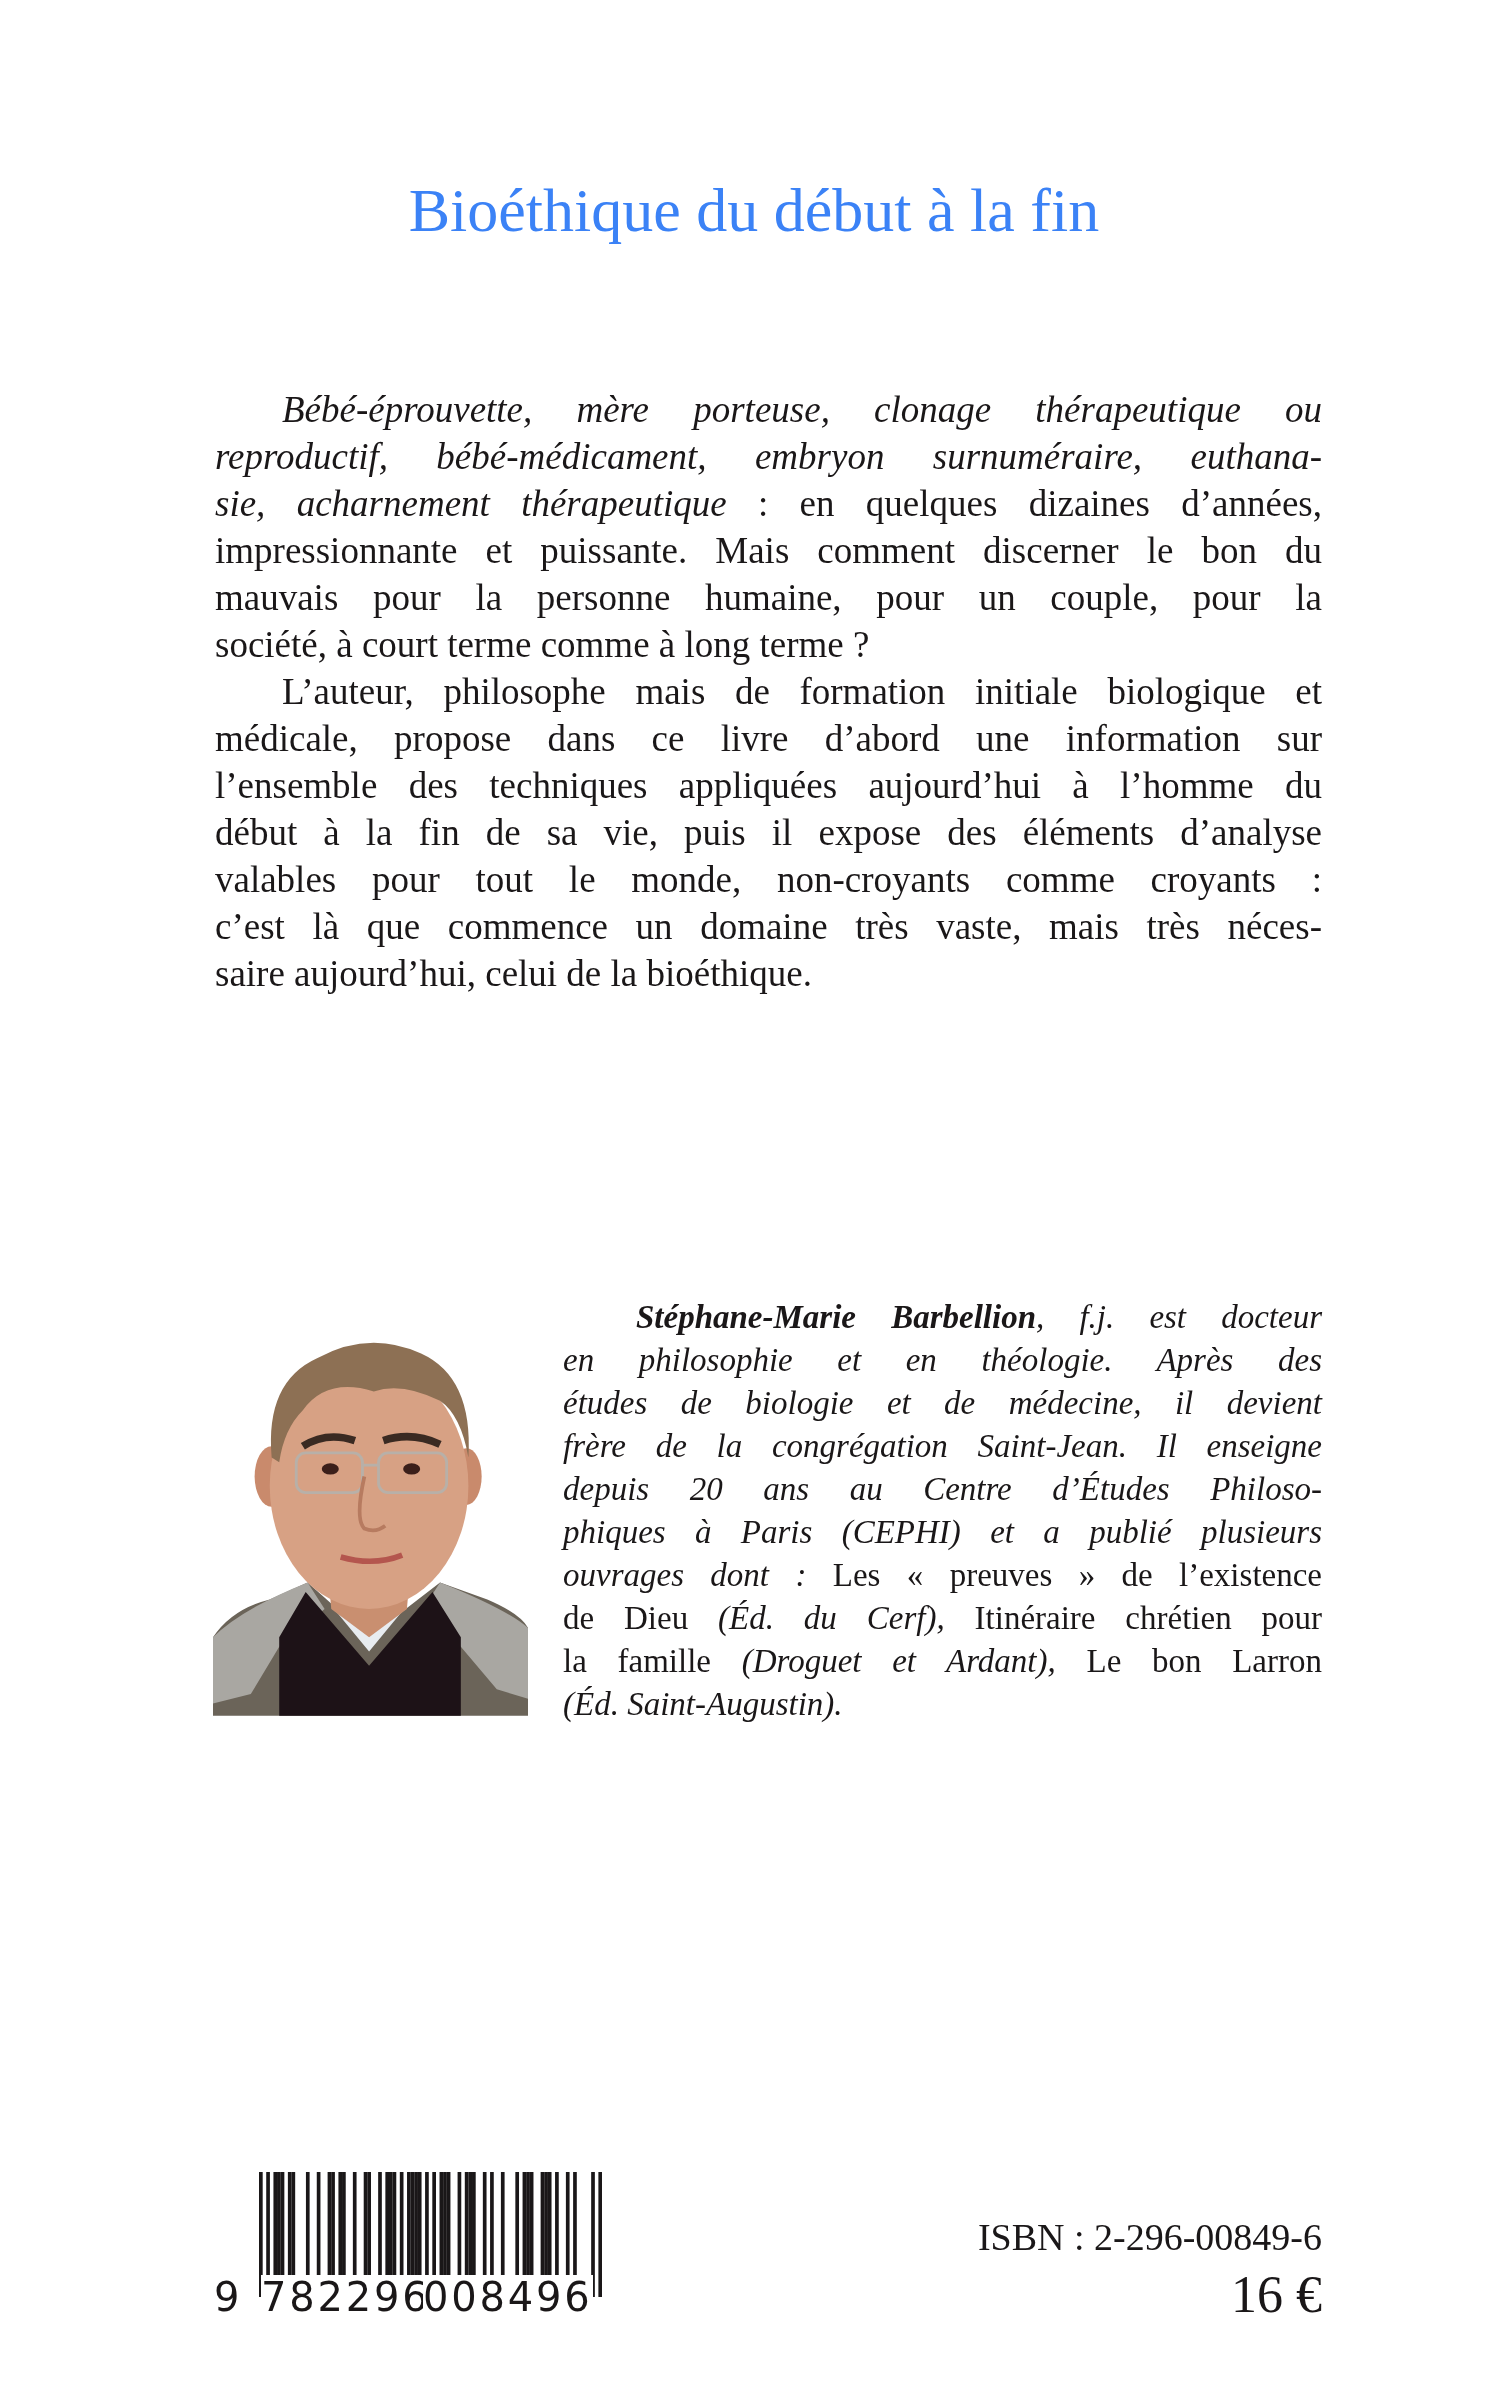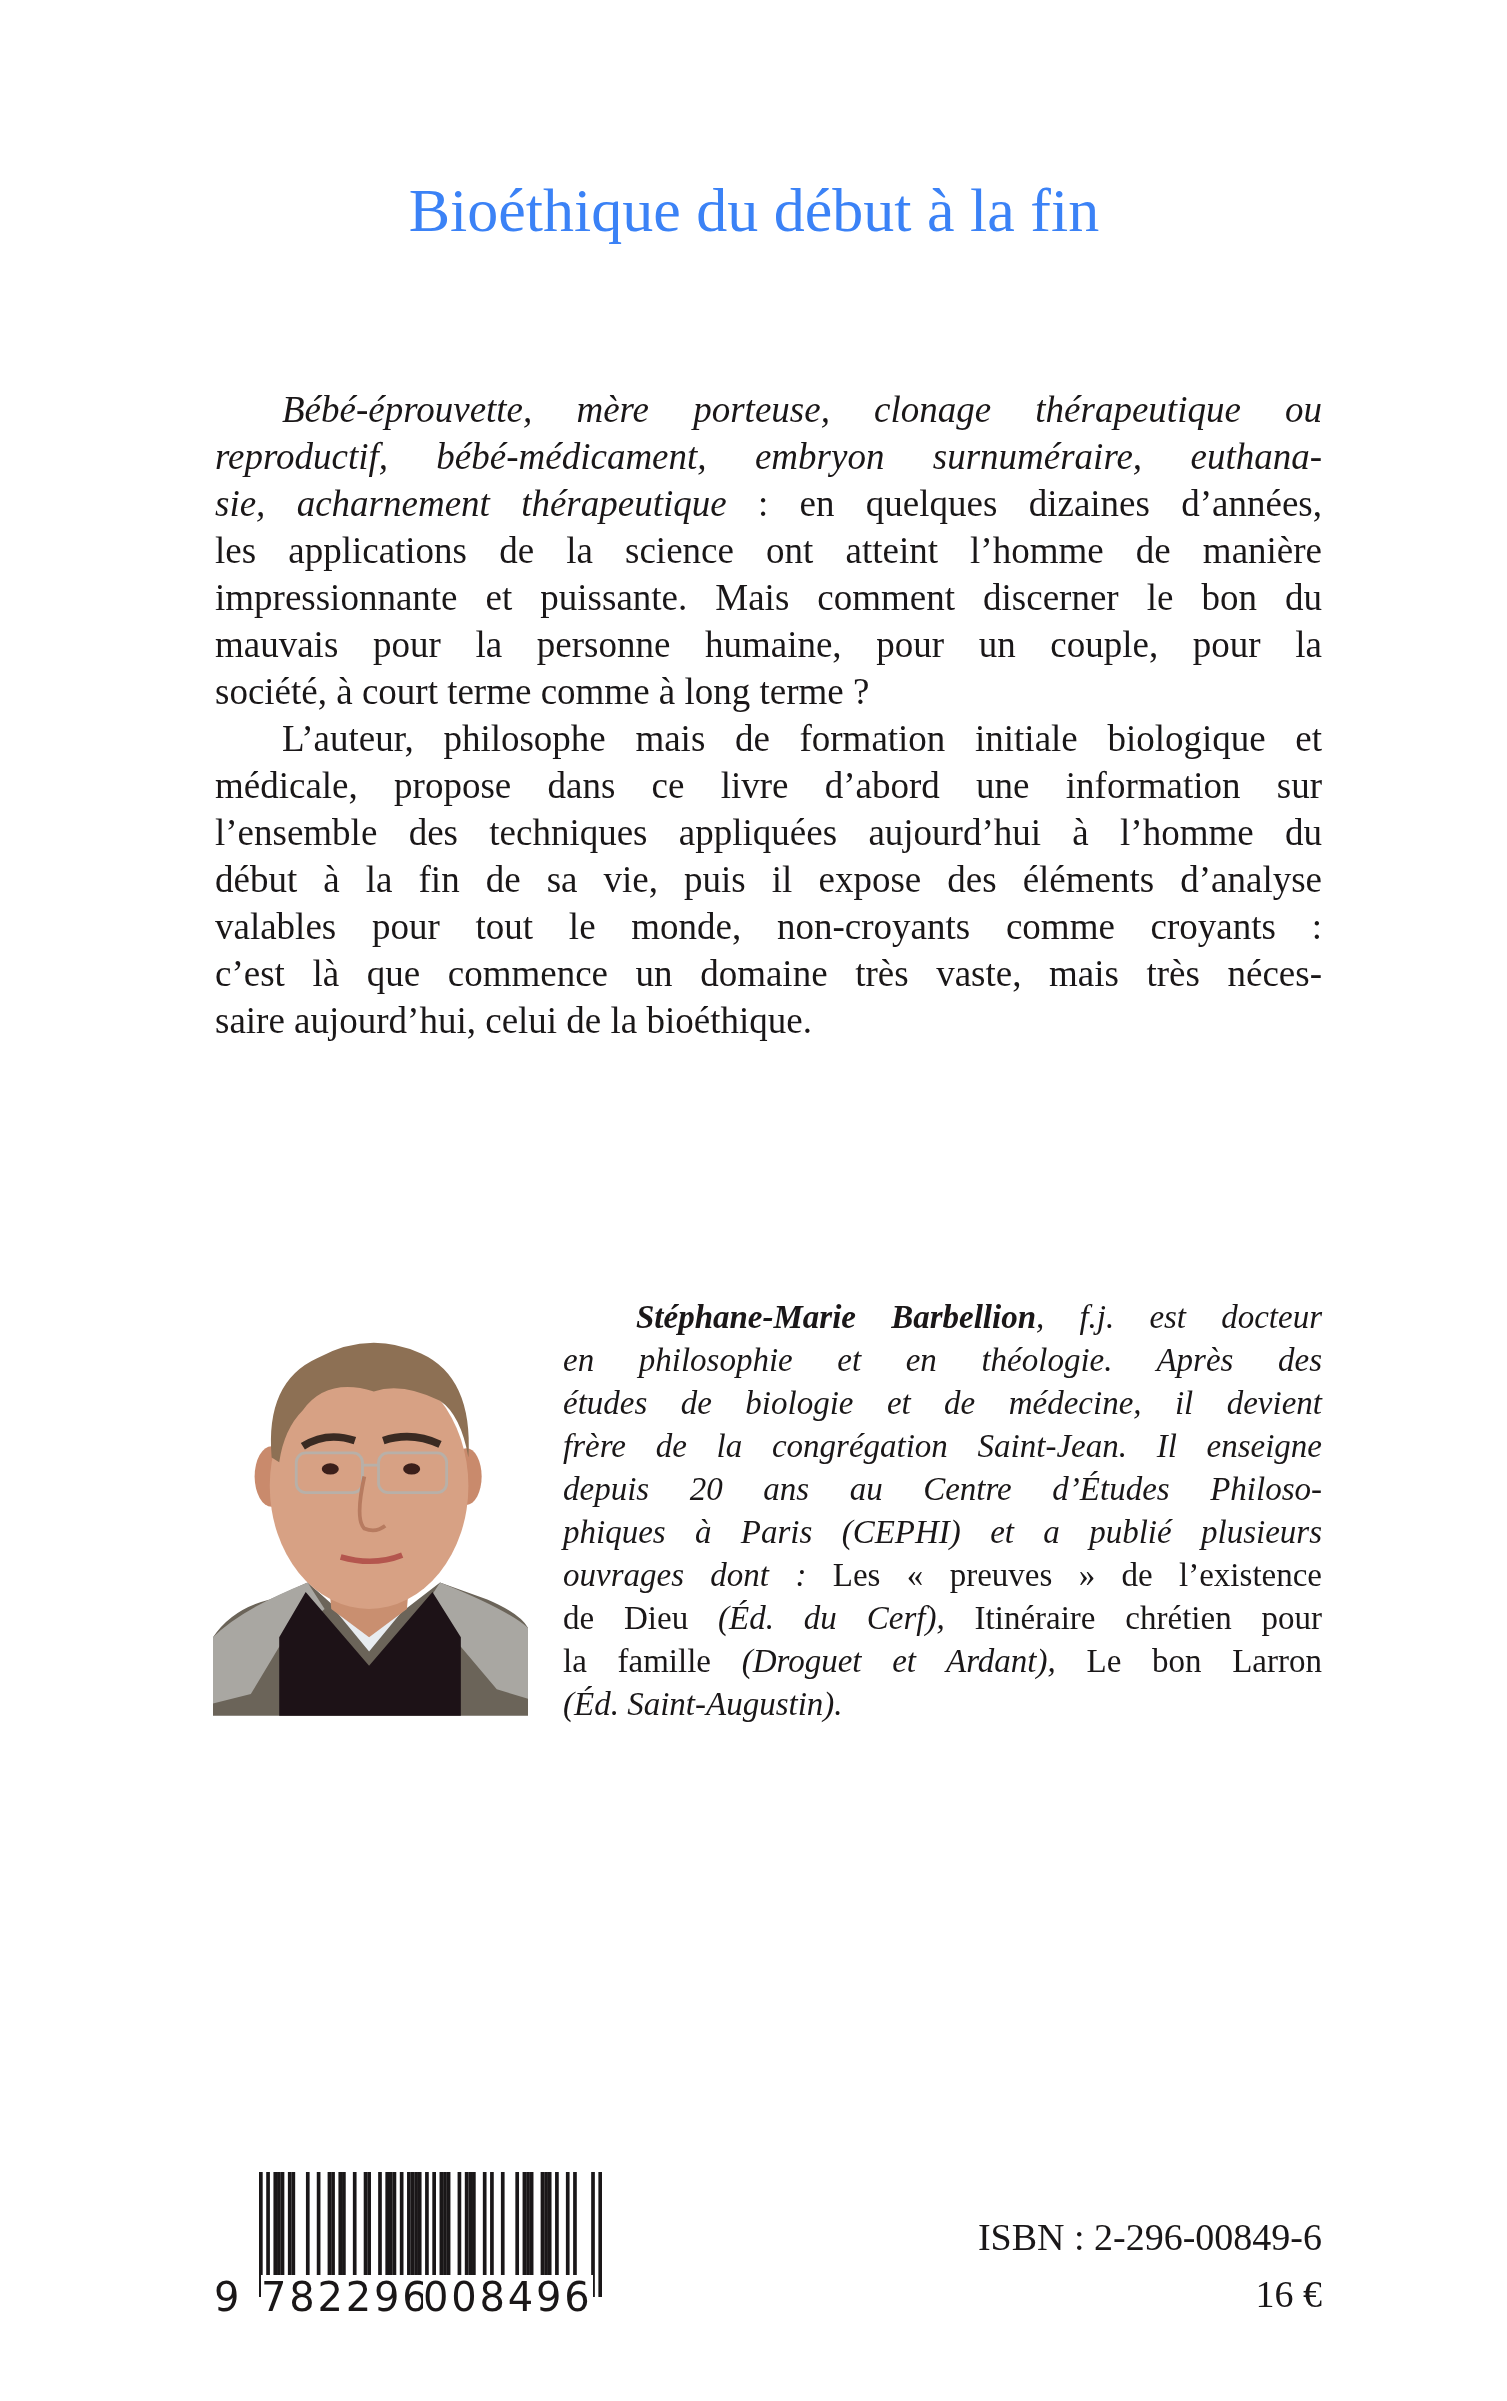--- a/index.html
+++ b/index.html
@@ -16,34 +16,33 @@
   .b { font-weight: bold; }
   .photo { position: absolute; left: 213px; top: 1325px; width: 315px; height: 391px; overflow: hidden; background: #ffffff; }
   .bio { position: absolute; left: 563px; width: 759px; top: 1296px; font-size: 33px; line-height: 43px; }
   .bio .line { height: 43px; }
   .bio .line.indent { padding-left: 73px; }
   .barcode { position: absolute; left: 259px; top: 2172px; width: 343px; height: 125px; }
   .barcode-digits { position: absolute; top: 2275px; left: 214px; height: 44px;
                     font-family: "DejaVu Sans", sans-serif; font-size: 40px; line-height: 44px; color: #1a1718; }
   .barcode-digits span { position: absolute; top: 0; white-space: nowrap; background: #fff; }
   .isbn { position: absolute; right: 186px; top: 2214px; font-size: 38px; line-height: 47px; white-space: nowrap; text-align: right; }
-  .price { position: absolute; right: 186px; top: 2271px; font-size: 38px; line-height: 47px; white-space: nowrap; }
+  .price { position: absolute; right: 186px; top: 2271px; font-size: 52px; line-height: 47px; white-space: nowrap; }
 </style>
 </head>
 <body>
 
 <div class="title">
   <span class="tl">Bioéthique du début à la fin</span>
 </div>
 
 <div class="body-text" id="summary">
     <span class="line  indent"><span class="it">Bébé-éprouvette, mère porteuse, clonage thérapeutique ou</span></span>
     <span class="line "><span class="it">reproductif, bébé-médicament, embryon surnuméraire, euthana-</span></span>
     <span class="line "><span class="it">sie, acharnement thérapeutique</span><span> : en quelques dizaines d’années,</span></span>
-    <span class="line "><span>les applications de la science ont atteint l’homme de manière</span></span>
     <span class="line "><span>impressionnante et puissante. Mais comment discerner le bon du</span></span>
     <span class="line "><span>mauvais pour la personne humaine, pour un couple, pour la</span></span>
     <span class="line  last"><span>société, à court terme comme à long terme ?</span></span>
     <span class="line  indent"><span>L’auteur, philosophe mais de formation initiale biologique et</span></span>
     <span class="line "><span>médicale, propose dans ce livre d’abord une information sur</span></span>
     <span class="line "><span>l’ensemble des techniques appliquées aujourd’hui à l’homme du</span></span>
     <span class="line "><span>début à la fin de sa vie, puis il expose des éléments d’analyse</span></span>
     <span class="line "><span>valables pour tout le monde, non-croyants comme croyants :</span></span>
     <span class="line "><span>c’est là que commence un domaine très vaste, mais très néces-</span></span>
     <span class="line  last"><span>saire aujourd’hui, celui de la bioéthique.</span></span>

